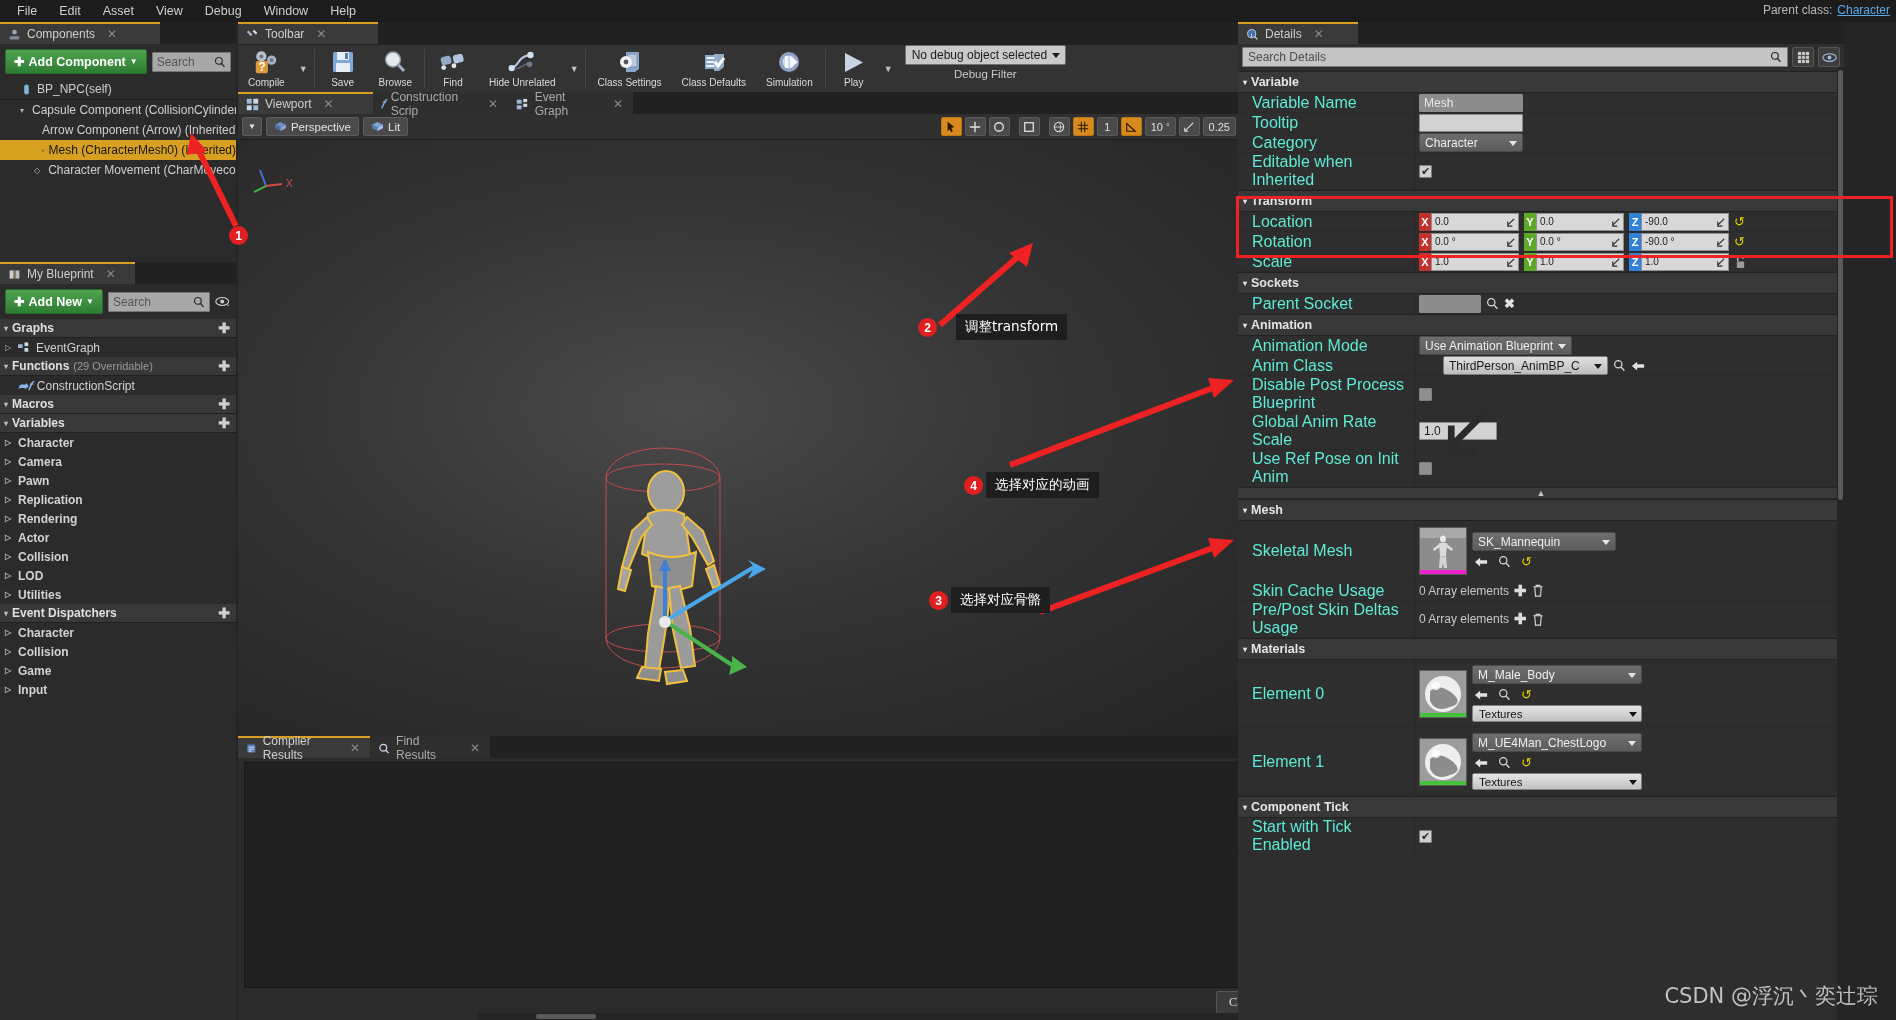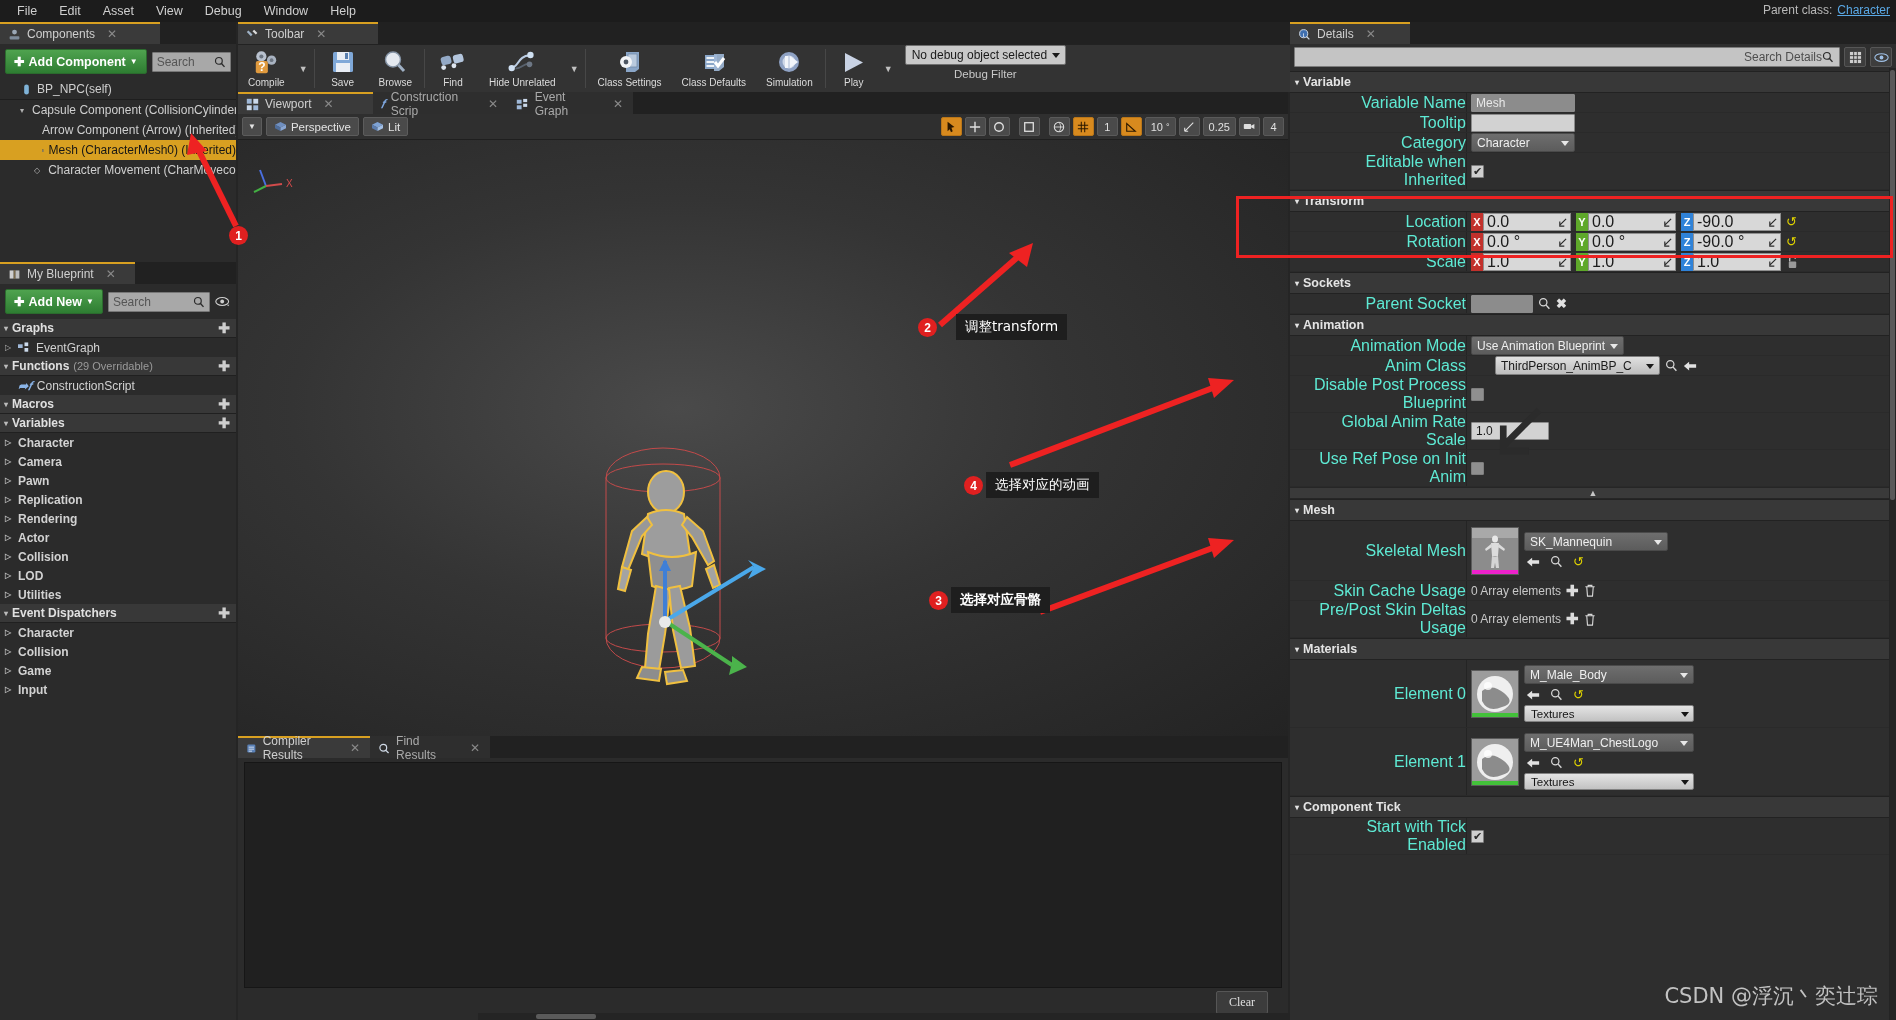--- a/index.html
+++ b/index.html
@@ -132,21 +132,21 @@
     overflow: hidden;
   }
 
   
   #compiler-panel { left: 238px; top: 736px; width: 1050px; height: 284px; background: #2b2b2b; }
   .cr-body { position: absolute; left: 6px; right: 6px; top: 26px; bottom: 32px; background: #202020; border: 1px solid #161616; }
   .cr-footer { position: absolute; right: 20px; bottom: 6px; font-family: Liberation Serif, serif; }
   .btn-flat { background: #3c3c3c; border: 1px solid #565656; border-radius: 2px; padding: 3px 12px; font-size: 12px; color: #e0e0e0; }
 
   
-  #details-panel { left: 1290px; top: 22px; width: 606px; height: 998px; background: #2e2e2e; text-align: right; }
+  #details-panel { left: 1238px; top: 22px; width: 606px; height: 998px; background: #2e2e2e; }
   .details-search {
     height: 20px; margin: 3px 4px 4px 4px; display: flex; align-items: center; gap: 4px;
   }
   .ds-input {
     flex: 1; height: 20px; background: #c4c4c4; border: 1px solid #7b7b7b; border-radius: 1px;
     display: flex; align-items: center; padding: 0 5px; color: #4e4e4e; font-size: 12px;
   }
   .ds-icon { width: 22px; height: 20px; display: flex; align-items: center; justify-content: center;
              background: #3d3d3d; border: 1px solid #565656; border-radius: 2px; }
   .cat-hdr {
@@ -189,21 +189,21 @@
   .axis-group { display: flex; align-items: center; }
   .axis-lbl {
     width: 12px; height: 18px; display: flex; align-items: center; justify-content: center;
     font-size: 11px; font-weight: bold; color: #fff;
   }
   .axis-lbl.x { background: #c2312c; }
   .axis-lbl.y { background: #5ea82a; }
   .axis-lbl.z { background: #2f82d8; }
   .axis-field {
     width: 88px; height: 18px; background: #d8d8d8; border: 1px solid #8f8f8f;
-    color: #1b1b1b; font-size: 16px; display: flex; align-items: center; padding: 0 3px;
+    color: #1b1b1b; font-size: 10px; display: flex; align-items: center; padding: 0 3px;
     position: relative;
   }
   .axis-field .drag {
     position: absolute; right: 3px; top: 4px; width: 9px; height: 9px;
   }
   .reset-ico { color: #ddd000; font-size: 13px; }
   .thumb {
     width: 48px; height: 48px; border: 1px solid #5b5b5b; position: relative; overflow: hidden;
     background: #888;
   }
@@ -1121,19 +1121,19 @@
       <path d="M1040 612 L1218 546" stroke="#ee2222" stroke-width="6" fill="none"></path>
       <path d="M1234 540 l-20 18 -6 -20 z" fill="#ee2222"></path>
     </g>
   </svg>
 
   <div id="annotations">
       <div class="ann-badge" style="left: 229px; top: 226px;">1</div>
       <div class="ann-badge" style="left: 918px; top: 318px;">2</div>
       <div class="ann-label" style="left: 956px; top: 314px;">调整transform</div>
       <div class="ann-badge" style="left: 929px; top: 591px;">3</div>
-      <div class="ann-label" style="left: 951px; top: 587px; font-weight: bold;">选择对应骨骼</div>
+      <div class="ann-label" style="left: 951px; top: 587px;">选择对应骨骼</div>
       <div class="ann-badge" style="left: 964px; top: 476px;">4</div>
       <div class="ann-label" style="left: 986px; top: 472px;">选择对应的动画</div>
     </div>
 
   <div class="watermark">CSDN @浮沉丶奕辻琮</div>
 </div>
 
 </body></html>

